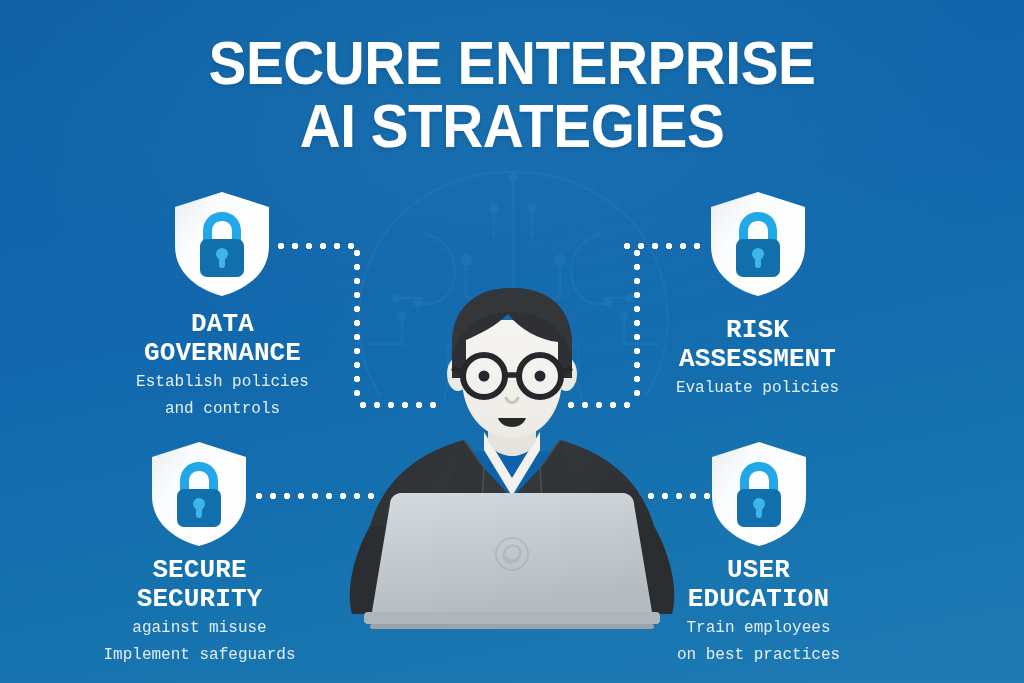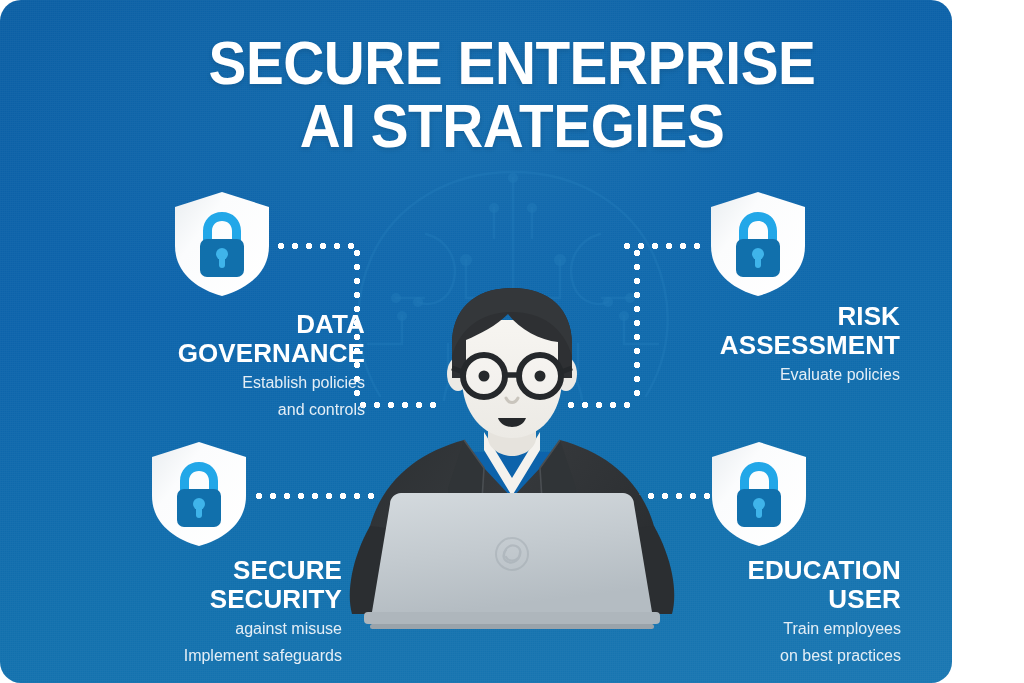--- a/index.html
+++ b/index.html
@@ -4,26 +4,25 @@
 <title>Secure Enterprise AI Strategies</title>
 <style>
   * { margin:0; padding:0; box-sizing:border-box; }
   html, body {
     width:1024px; height:683px;
     font-family:"Liberation Sans", sans-serif;
     overflow:hidden;
   }
   #infographic {
     position:relative;
-    width:952px; height:683px;
+    width:1024px; height:683px;
     background:
       radial-gradient(ellipse 70% 55% at 50% 18%, rgba(26,116,176,0.55) 0%, rgba(13,99,171,0) 70%),
       linear-gradient(168deg, #0b5fa4 0%, #0c63ab 38%, #1170ad 72%, #1a77b2 100%);
     overflow:hidden;
-    border-radius:21px;
     -webkit-font-smoothing:antialiased;
   }
   
   #noise-texture {
     position:absolute; inset:0;
     background-image:
       repeating-linear-gradient(0deg, rgba(255,255,255,0.022) 0 1px, rgba(0,0,0,0) 1px 2px),
       repeating-linear-gradient(90deg, rgba(255,255,255,0.018) 0 1px, rgba(0,0,0,0) 1px 2px);
     pointer-events:none;
   }
@@ -51,21 +50,21 @@
     transform:scaleX(0.93);
     text-shadow:0 2px 6px rgba(0,0,0,0.12);
     white-space:nowrap;
   }
 
   
   .shield { position:absolute; z-index:5; }
   .shield svg { display:block; }
 
   
-  .item-text { position:absolute; z-index:6; text-align:right; }
+  .item-text { position:absolute; z-index:6; text-align:center;font-family:Liberation Mono, monospace; }
   .item-heading {
     color:#ffffff;
     font-weight:bold;
     font-size:26px;
     line-height:28.5px;
     letter-spacing:0.1px;
     white-space:nowrap;
   }
   .item-desc {
     color:#e4eef6;
@@ -324,33 +323,33 @@
     </svg>
   </div>
 
   <div class="item-text" style="left:80px; top:310px; width:285px;">
     <div class="item-heading">DATA</div>
     <div class="item-heading">GOVERNANCE</div>
     <div class="item-desc">Establish policies</div>
     <div class="item-desc">and controls</div>
   </div>
 
-  <div class="item-text" style="left:615px; top:302px; width:285px;">
+  <div class="item-text" style="left:615px; top:316px; width:285px;">
     <div class="item-heading">RISK</div>
     <div class="item-heading">ASSESSMENT</div>
     <div class="item-desc">Evaluate policies</div>
   </div>
 
   <div class="item-text" style="left:57px; top:556px; width:285px;">
     <div class="item-heading">SECURE</div>
     <div class="item-heading">SECURITY</div>
     <div class="item-desc">against misuse</div>
     <div class="item-desc">Implement safeguards</div>
   </div>
 
   <div class="item-text" style="left:616px; top:556px; width:285px;">
+    <div class="item-heading">USER</div>
     <div class="item-heading">EDUCATION</div>
-    <div class="item-heading">USER</div>
     <div class="item-desc">Train employees</div>
     <div class="item-desc">on best practices</div>
   </div>
 
 </div>
 
 </body></html>

